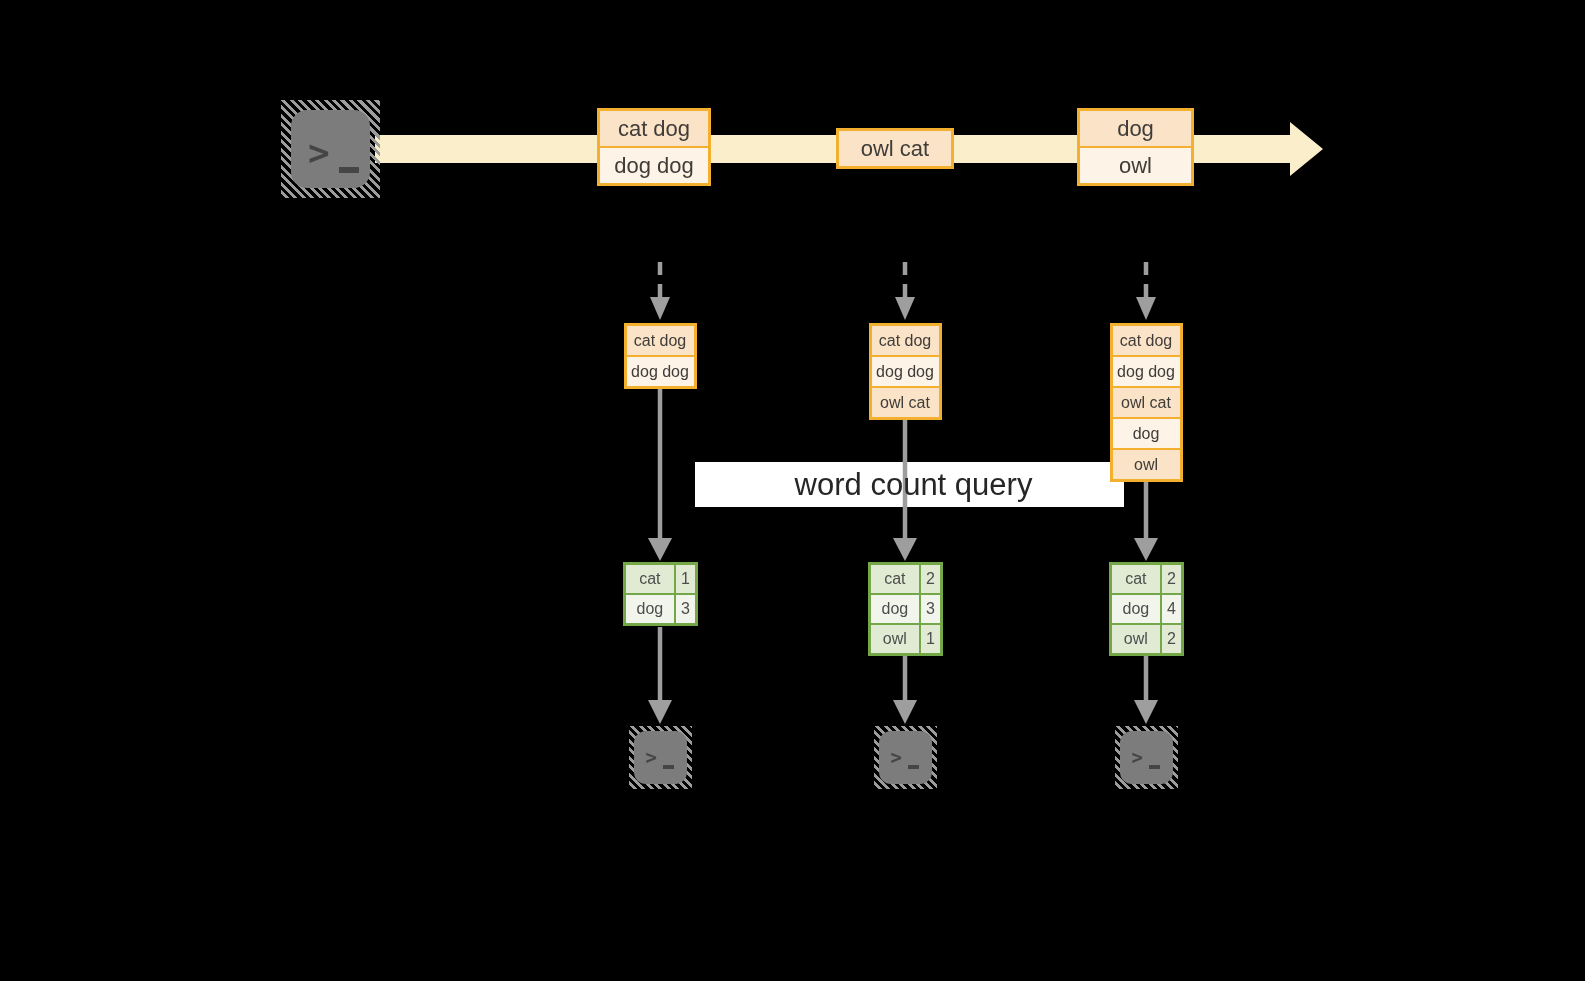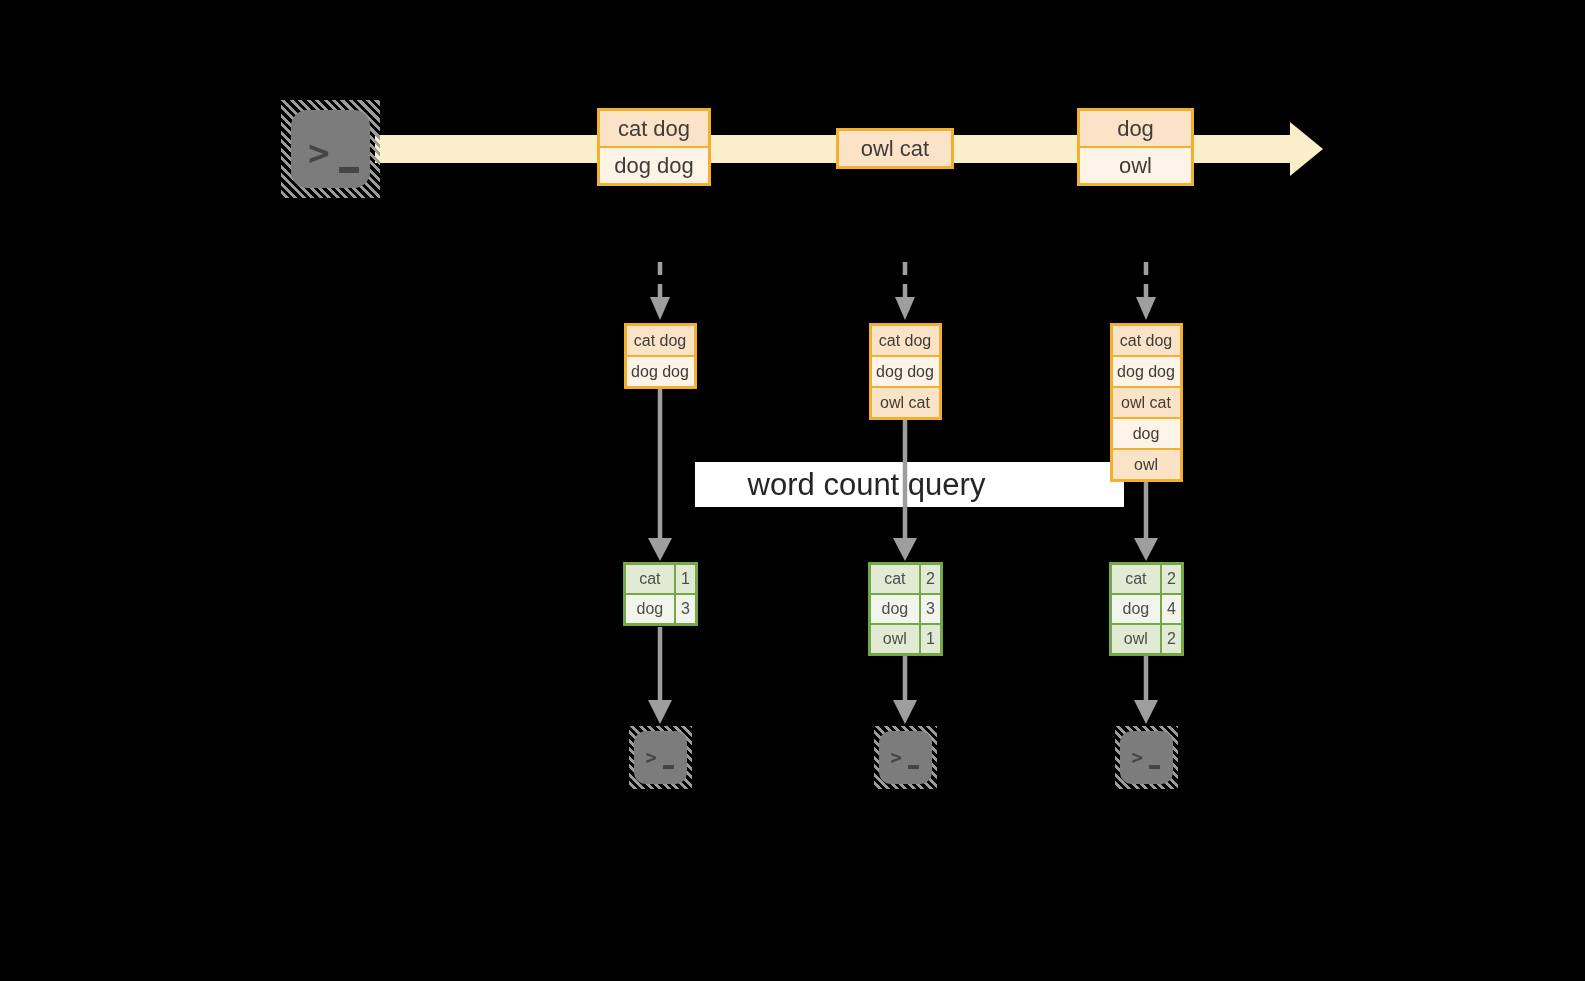--- a/index.html
+++ b/index.html
@@ -49,21 +49,21 @@
   
   .stack{position:absolute;z-index:3;top:323px;width:73px;
     border:3px solid var(--box-border);background:var(--box-border);}
   .stack .cell{height:29px;display:flex;align-items:center;justify-content:center;
     font-size:16px;color:var(--box-text);}
   .stack .cell + .cell{margin-top:2px;}
 
   
   .qlabel-box{position:absolute;left:695px;top:462px;width:429px;height:45px;
     background:var(--label-bg);z-index:1;}
-  .qlabel-text{position:absolute;left:659px;top:462px;width:415px;height:45px;
+  .qlabel-text{position:absolute;left:706px;top:462px;width:415px;height:45px;
     display:flex;align-items:center;justify-content:center;z-index:3;
     font-size:31px;font-weight:400;color:var(--label-text);}
 
   
   .ctable{position:absolute;z-index:3;top:562px;width:75px;
     border:3px solid var(--table-border);background:var(--table-border);}
   .ctable .row{display:flex;}
   .ctable .row + .row{margin-top:2px;}
   .ctable .word{width:64px;height:28px;}
   .ctable .count{width:24px;height:28px;margin-left:2px;}

